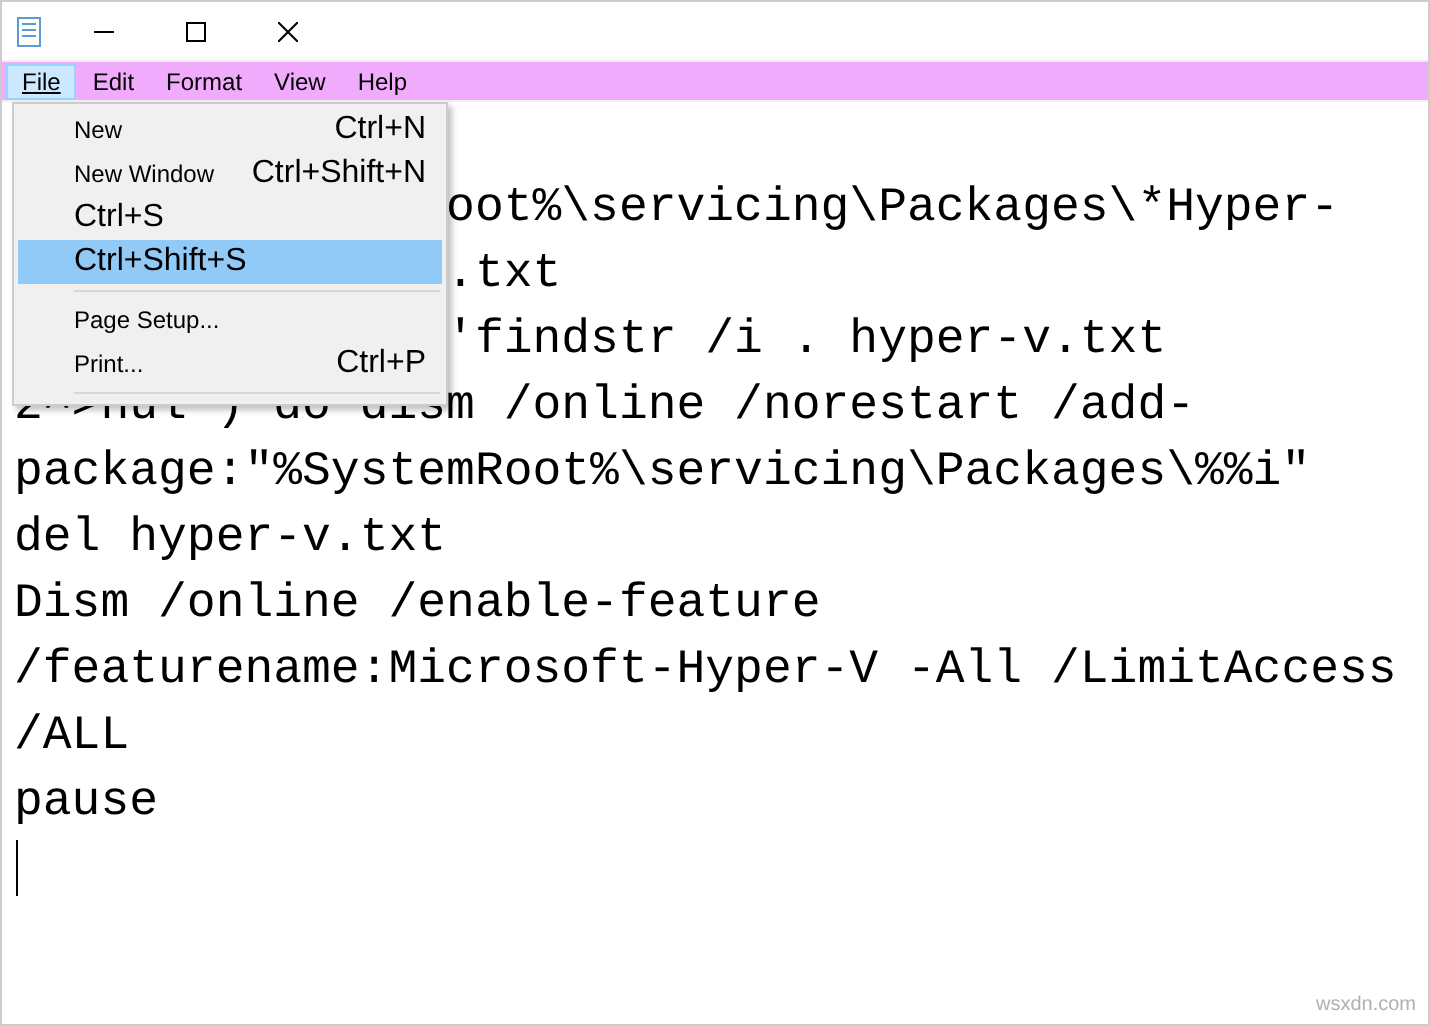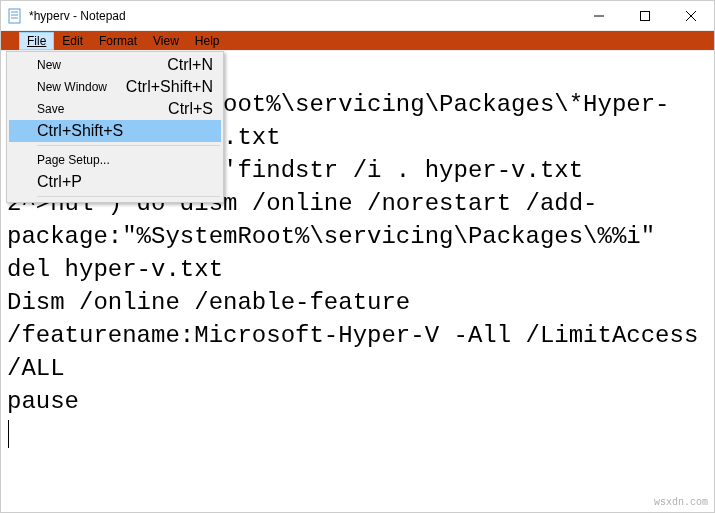--- a/index.html
+++ b/index.html
@@ -29,22 +29,22 @@
   .titlebar .title { flex: 1; font-size: 12px; color: #000; }
   .winbtn {
     width: 46px; height: 30px;
     display: flex; align-items: center; justify-content: center;
     color: #000;
   }
   .menubar {
     display: flex;
     align-items: center;
     height: 20px;
-    background: #c2410c;
-    padding: 0 18px;
+    background: #f0abfc;
+    padding: 0 2px;
     border-bottom: 1px solid #f0f0f0;
   }
   .menubar .menu-item {
     padding: 2px 8px;
     font-size: 12px;
     position: relative;
   }
   .menubar .menu-item.active {
     background: #cce8ff;
     border: 1px solid #99d1ff;
@@ -104,37 +104,36 @@
     margin-left: 1px;
     animation: blink 1s step-start infinite;
   }
   @keyframes blink { 50% { opacity: 0; } }
   .watermark {
     position: absolute;
     right: 6px;
     bottom: 4px;
     font-size: 10px;
     color: #b0b0b0;
-    font-family: Liberation Mono, monospace;
+    font-family: Liberation Sans, sans-serif;
     text-align: right;
   }
 </style>
 </head>
 <body>
 
 <div class="titlebar">
   <span class="icon">
     <svg width="16" height="16" viewBox="0 0 16 16">
       <rect x="2" y="1" width="11" height="14" fill="#fff" stroke="#5a9bd5"></rect>
       <line x1="4" y1="4" x2="11" y2="4" stroke="#5a9bd5"></line>
       <line x1="4" y1="7" x2="11" y2="7" stroke="#5a9bd5"></line>
       <line x1="4" y1="10" x2="11" y2="10" stroke="#5a9bd5"></line>
     </svg>
   </span>
-  <span class="title">*hyperv - Notepad</span>
   <div class="winbtn">
     <svg width="10" height="10">
         <line x1="0" y1="5" x2="10" y2="5" stroke="#000" stroke-width="1"></line>
       </svg>
   </div>
   <div class="winbtn">
     <svg width="10" height="10">
         <rect x="0.5" y="0.5" width="9" height="9" fill="none" stroke="#000" stroke-width="1"></rect>
       </svg>
   </div>
@@ -165,30 +164,30 @@
 <div class="dropdown">
   <div class="row">
     <span class="label">New</span>
     <span class="shortcut">Ctrl+N</span>
   </div>
   <div class="row">
     <span class="label">New Window</span>
     <span class="shortcut">Ctrl+Shift+N</span>
   </div>
   <div class="row">
-    <span class="label">Save</span>
     <span class="shortcut">Ctrl+S</span>
   </div>
   <div class="row highlight">
     <span class="shortcut">Ctrl+Shift+S</span>
   </div>
   <div class="sep"></div>
   <div class="row">
     <span class="label">Page Setup...</span>
     <span class="shortcut"></span>
   </div>
   <div class="row">
+    <span class="label">Print...</span>
     <span class="shortcut">Ctrl+P</span>
   </div>
   <div class="sep"></div>
 </div>
 
 <div class="watermark">wsxdn.com</div>
 
 </body></html>

